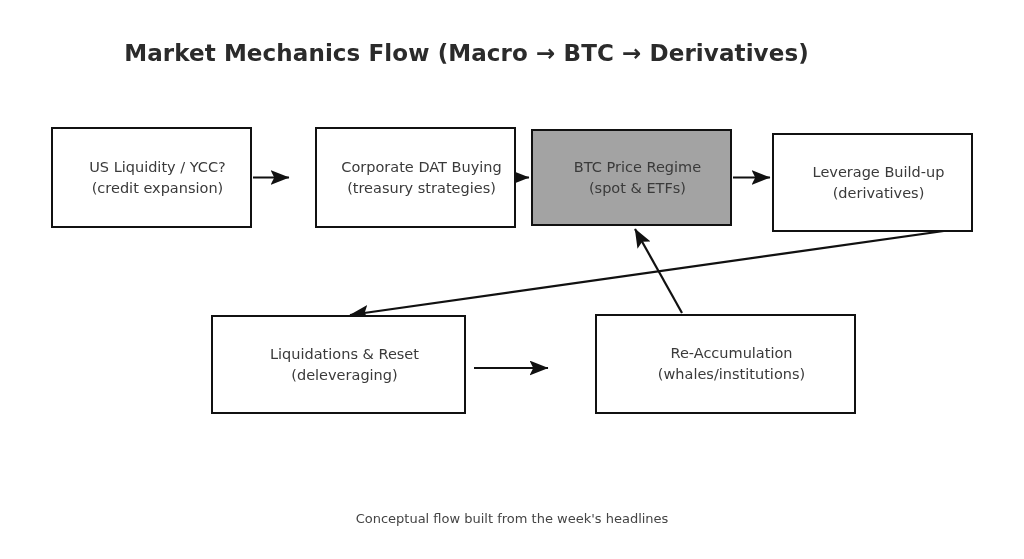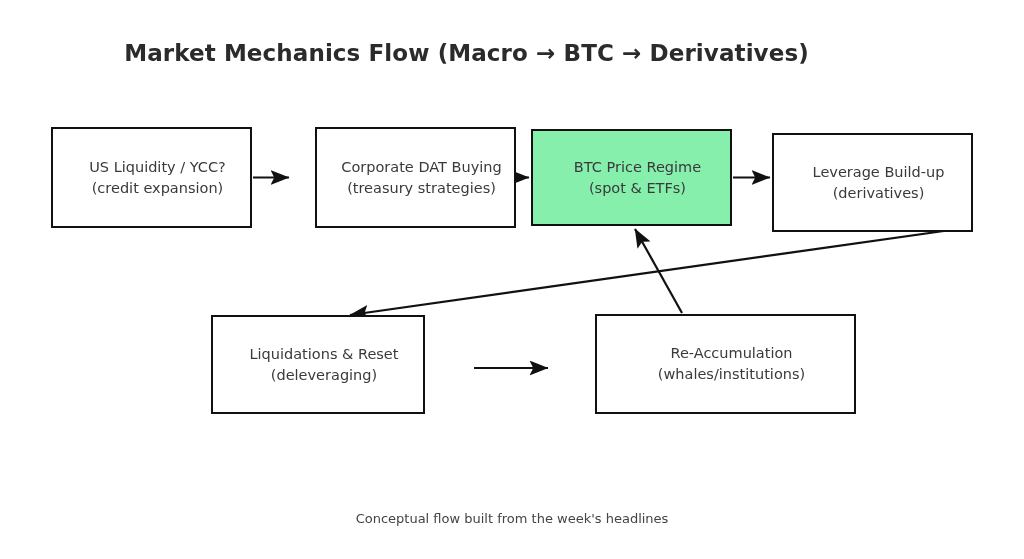--- a/index.html
+++ b/index.html
@@ -103,31 +103,31 @@
   <div class="node" style="left: 51px; top: 127px; width: 201px; height: 101px; border-color: rgb(17, 17, 17); background: rgb(255, 255, 255); color: rgb(58, 58, 58);">
     <span class="label">US Liquidity / YCC?
 (credit expansion)</span>
   </div>
 
   <div class="node" style="left: 291px; top: 127px; width: 201px; height: 101px; border-color: rgb(17, 17, 17); background: rgb(255, 255, 255); color: rgb(58, 58, 58); margin-left: 24px;">
     <span class="label">Corporate DAT Buying
 (treasury strategies)</span>
   </div>
 
-  <div class="node" style="left: 531px; top: 129px; width: 201px; height: 97px; border-color: rgb(17, 17, 17); background: #86efac; color: rgb(58, 58, 58);">
+  <div class="node" style="left: 531px; top: 129px; width: 201px; height: 97px; border-color: rgb(17, 17, 17); background: #a3a3a3; color: rgb(58, 58, 58);">
     <span class="label">BTC Price Regime
 (spot &amp; ETFs)</span>
   </div>
 
   <div class="node" style="left: 772px; top: 133px; width: 201px; height: 99px; border-color: rgb(17, 17, 17); background: rgb(255, 255, 255); color: rgb(58, 58, 58);">
     <span class="label">Leverage Build-up
 (derivatives)</span>
   </div>
 
-  <div class="node" style="left: 211px; top: 315px; width: 214px; height: 99px; border-color: rgb(17, 17, 17); background: rgb(255, 255, 255); color: rgb(58, 58, 58);">
+  <div class="node" style="left: 211px; top: 315px; width: 255px; height: 99px; border-color: rgb(17, 17, 17); background: rgb(255, 255, 255); color: rgb(58, 58, 58);">
     <span class="label">Liquidations &amp; Reset
 (deleveraging)</span>
   </div>
 
   <div class="node" style="left: 551px; top: 314px; width: 261px; height: 100px; border-color: rgb(17, 17, 17); background: rgb(255, 255, 255); color: rgb(58, 58, 58); margin-left: 44px;">
     <span class="label">Re-Accumulation
 (whales/institutions)</span>
   </div>
 
   <div id="footer" style="color: rgb(68, 68, 68);">Conceptual flow built from the week's headlines</div>

